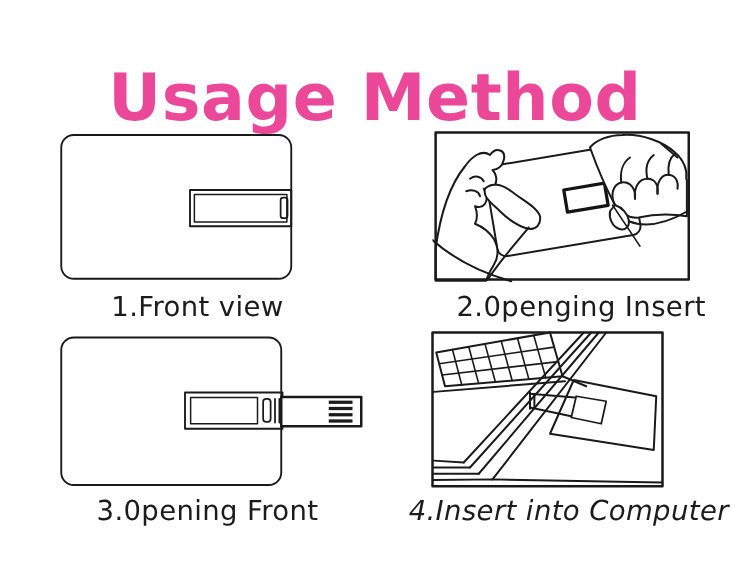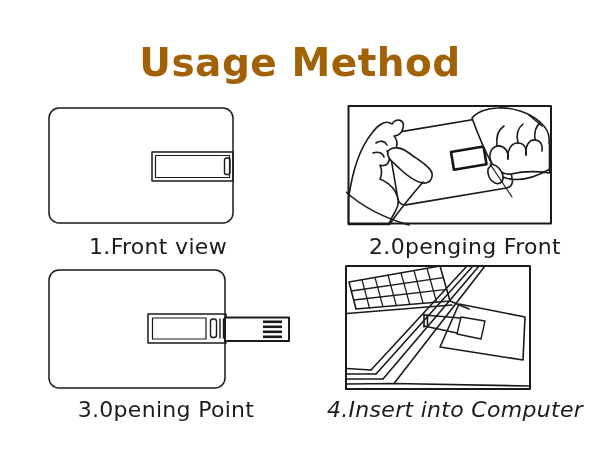--- a/index.html
+++ b/index.html
@@ -7,22 +7,22 @@
     width:600px;height:464px;
     background:#ffffff;
     font-family:"DejaVu Sans","Liberation Sans",sans-serif;
     position:relative;overflow:hidden;
     color:#1a1a1a;
   }
   .stage{position:absolute;left:0;top:0;width:600px;height:464px;}
   .title{
     position:absolute;left:0;top:14px;width:600px;
     text-align:center;
-    font-size:39px;font-weight:bold;letter-spacing:0.5px;
-    color:#a16207;
+    font-size:52px;font-weight:bold;letter-spacing:0.5px;
+    color:#ec4899;
   }
   .panel-svg{position:absolute;display:block;}
   .svg-front{left:45px;top:104px;}
   .svg-hands{left:346px;top:103px;}
   .svg-open{left:45px;top:266px;}
   .svg-laptop{left:343px;top:263px;}
   .step-label{
     position:absolute;width:260px;
     text-align:center;
     font-size:22px;color:#1c1c1c;letter-spacing:0.3px;
@@ -126,17 +126,17 @@
       <path d="M81,52 L117,55 M81,63 L114,70"></path>
     </g>
     <g>
       <path d="M116,41 L182,54 L180,97 L97,84 Z"></path>
       <path stroke-width="1.4" d="M118,54 L142,58 L138,76 L114,71 Z"></path>
     </g>
     <rect x="3" y="3" width="184" height="123" stroke-width="2"></rect>
   </svg>
 
   <div class="step-label label-1">1.Front view</div>
-  <div class="step-label label-2">2.0penging Front</div>
-  <div class="step-label label-3">3.0pening Point</div>
+  <div class="step-label label-2">2.0penging Insert</div>
+  <div class="step-label label-3">3.0pening Front</div>
   <div class="step-label label-4">4.Insert into Computer</div>
 
 </div>
 
 </body></html>

